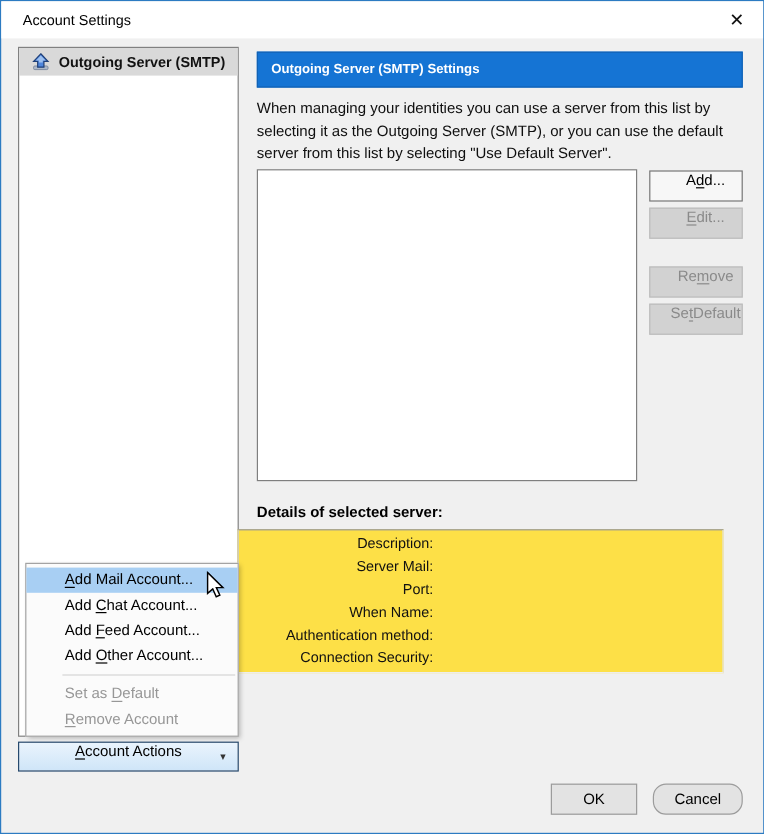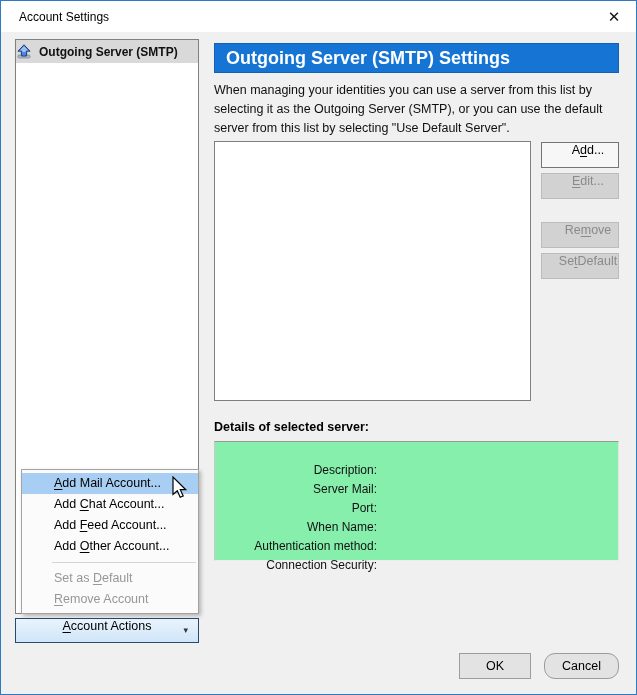--- a/index.html
+++ b/index.html
@@ -11,53 +11,53 @@
   }
   
   .titlebar{position:absolute;left:0;top:0;width:100%;height:31px;background:#ffffff;}
   .title{position:absolute;left:18px;top:9px;font-size:12px;color:#000;}
   .close-btn{position:absolute;right:8px;top:4px;width:28px;height:24px;display:flex;
     align-items:center;justify-content:center;font-size:15px;color:#111;cursor:default;}
   
   .tree{position:absolute;left:14px;top:38px;width:184px;height:575px;background:#fff;
     border:1px solid #808080;}
   .tree-item-selected{height:23px;background:#d9d9d9;display:flex;align-items:center;
-    padding-left:0;font-weight:bold;font-size:12px;color:#111;}
+    padding-left:10px;font-weight:bold;font-size:12px;color:#111;}
   .tree-item-selected .ticon{margin-right:7px;display:inline-flex;}
   
   .account-actions{position:absolute;left:14px;top:617px;width:184px;height:25px;
     background:linear-gradient(#eaf4fd,#cfe5f8);border:1px solid #26496d;
     display:flex;align-items:flex-start;justify-content:center;font-size:12.5px;color:#000;}
   .account-actions .caret{position:absolute;right:10px;top:6px;font-size:9px;color:#333;}
   
   .menu{position:absolute;left:20px;top:468px;width:178px;background:#fbfbfb;
     border:1px solid #a3a3a3;box-shadow:2px 2px 4px rgba(0,0,0,.25);padding:3px 0;z-index:5;}
   .menu-item{height:21px;line-height:21px;padding-left:32px;font-size:12.5px;color:#000;white-space:nowrap;}
   .menu-item.highlight{background:#a8cff3;}
   .menu-item.disabled{color:#979797;}
   .menu-sep{border-top:1px solid #d4d4d4;margin:5px 2px 5px 30px;height:0;}
   u{text-underline-offset:2px;}
   
   .panel-header{position:absolute;left:213px;top:42px;width:405px;height:30px;
-    background:#1574d4;border:1px solid #1262b4;color:#fff;font-weight:bold;font-size:18px;
+    background:#1574d4;border:1px solid #1262b4;color:#fff;font-weight:bold;font-size:11px;
     display:flex;align-items:center;padding-left:11px;}
   .panel-desc{position:absolute;left:213px;top:80px;width:404px;font-size:12.5px;
     line-height:1.5;color:#0f0f0f;}
   .listbox{position:absolute;left:213px;top:140px;width:317px;height:260px;background:#fff;
     border:1px solid #7f7f7f;}
   .side-btn{position:absolute;left:540px;width:78px;height:26px;font-size:12.5px;
     font-family:inherit;display:flex;justify-content:center;padding-left:16px;}
   .btn-enabled{background:#f7f7f7;border:1px solid #757575;color:#000;}
   .btn-disabled{background:#d2d2d2;border:1px solid #bcbcbc;color:#8a8a8a;}
   .btn-add{top:141px;} .btn-edit{top:172px;} .btn-remove{top:221px;} .btn-setdefault{top:252px;}
   
   .details-title{position:absolute;left:213px;top:419px;font-weight:bold;font-size:12.5px;color:#000;}
-  .details-box{position:absolute;left:213px;top:440px;width:405px;height:120px;background:#86efac;
+  .details-box{position:absolute;left:197px;top:440px;width:405px;height:120px;background:#fde047;
     border-top:1px solid #9a9a9a;border-left:1px solid #c9c9c9;border-right:1px solid #e3e3e3;
-    border-bottom:1px solid #ededed;padding-top:19px;}
+    border-bottom:1px solid #ededed;padding-top:2px;}
   .detail-row{height:19px;line-height:19px;width:162px;text-align:right;font-size:12px;color:#111;}
   
   .footer-btn{position:absolute;top:652px;height:26px;background:#e3e3e3;border:1px solid #9c9c9c;
     font-size:12.5px;color:#000;display:flex;align-items:center;justify-content:center;}
   .btn-ok{left:458px;width:72px;} .btn-cancel{left:543px;width:75px;border-radius:11px;}
   .cursor{position:absolute;left:168px;top:475px;z-index:9;pointer-events:none;}
 </style>
 </head>
 <body>
 

